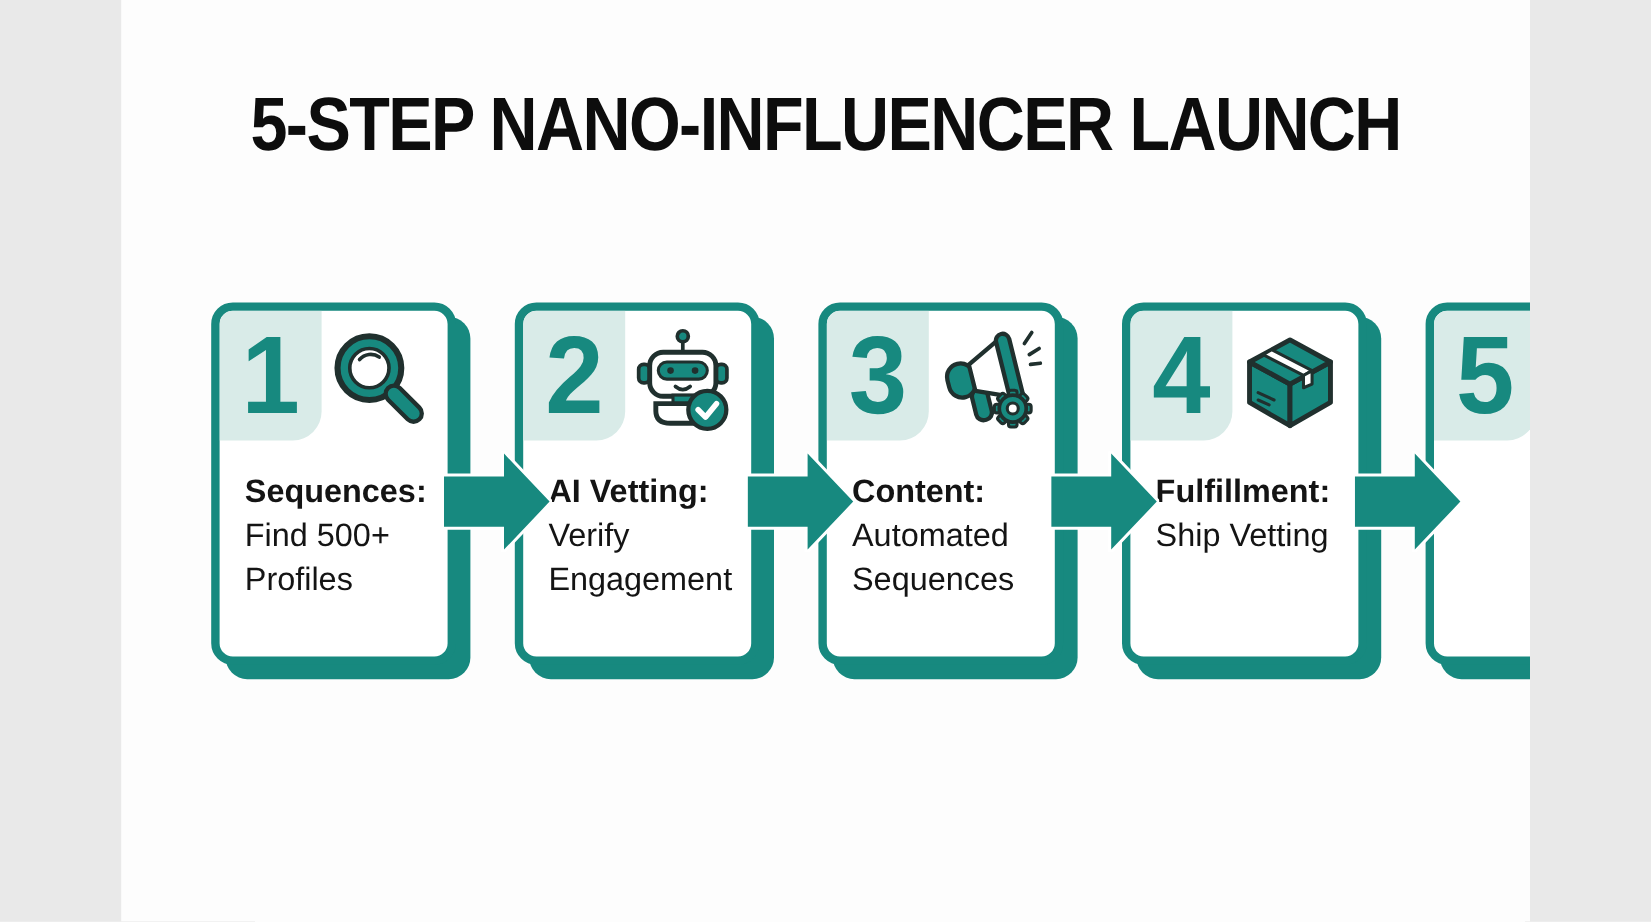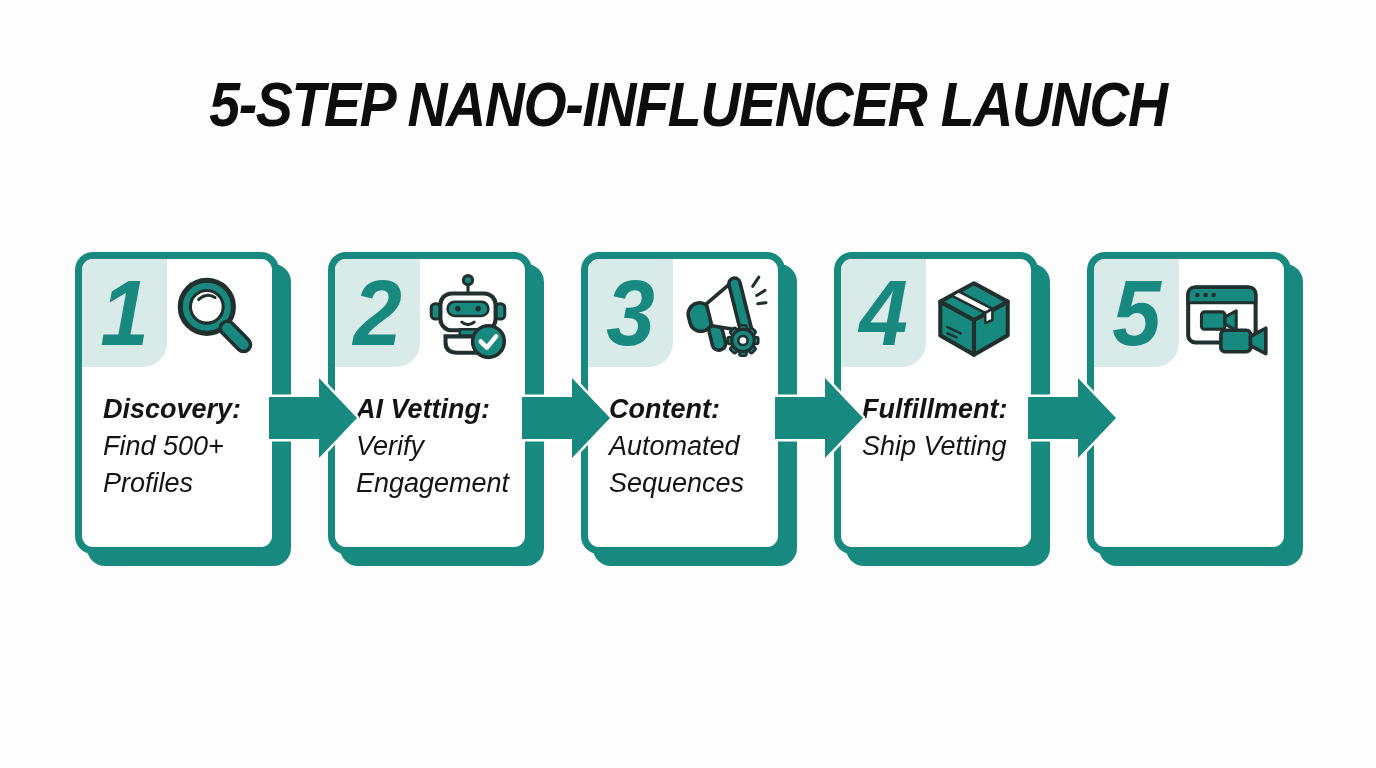--- a/index.html
+++ b/index.html
@@ -7,26 +7,25 @@
     --teal-light:#d9ebe8;
     --outline:#20302e;
     --ink:#141414;
     --bg:#fdfdfd;
     --card-bg:#ffffff;
   }
   *{margin:0;padding:0;box-sizing:border-box;}
   html,body{background:#e9e9e9;}
   .stage{
     position:relative;
-    width:1376px;height:768px;
+    width:1174px;height:768px;
     background:var(--bg);
     overflow:hidden;
     font-family:"Liberation Sans","DejaVu Sans",sans-serif;
     margin:0 auto;
-    font-style:italic;
   }
   .title{
     position:absolute;top:68px;left:0;width:100%;
     text-align:center;
     font-size:63px;font-weight:700;letter-spacing:-1.5px;
     color:#0d0d0d;
     transform:scaleX(0.88);
     transform-origin:50% 50%;
     white-space:nowrap;
   }
@@ -85,21 +84,21 @@
     <div class="icon">
       <svg viewBox="0 0 92 92">
         <circle cx="38" cy="35" r="26" fill="#17897f" stroke="#20302e" stroke-width="5"></circle>
         <circle cx="38" cy="35" r="16" fill="#ffffff" stroke="#20302e" stroke-width="3"></circle>
         <path d="M30,28 a12,12 0 0 1 16,-2" fill="none" stroke="#20302e" stroke-width="3" stroke-linecap="round"></path>
         <line x1="58" y1="56" x2="74" y2="72" stroke="#20302e" stroke-width="17" stroke-linecap="round"></line>
         <line x1="58" y1="56" x2="74" y2="72" stroke="#17897f" stroke-width="10" stroke-linecap="round"></line>
       </svg>
     </div>
     <div class="text">
-      <span class="heading">Discovery:</span><br>
+      <span class="heading">Sequences:</span><br>
       <span>Find 500+ Profiles</span>
     </div>
   </div>
 
   <div class="card c2">
     <div class="badge">
       <div class="num">2</div>
     </div>
     <div class="icon">
       <svg viewBox="0 0 92 92">

